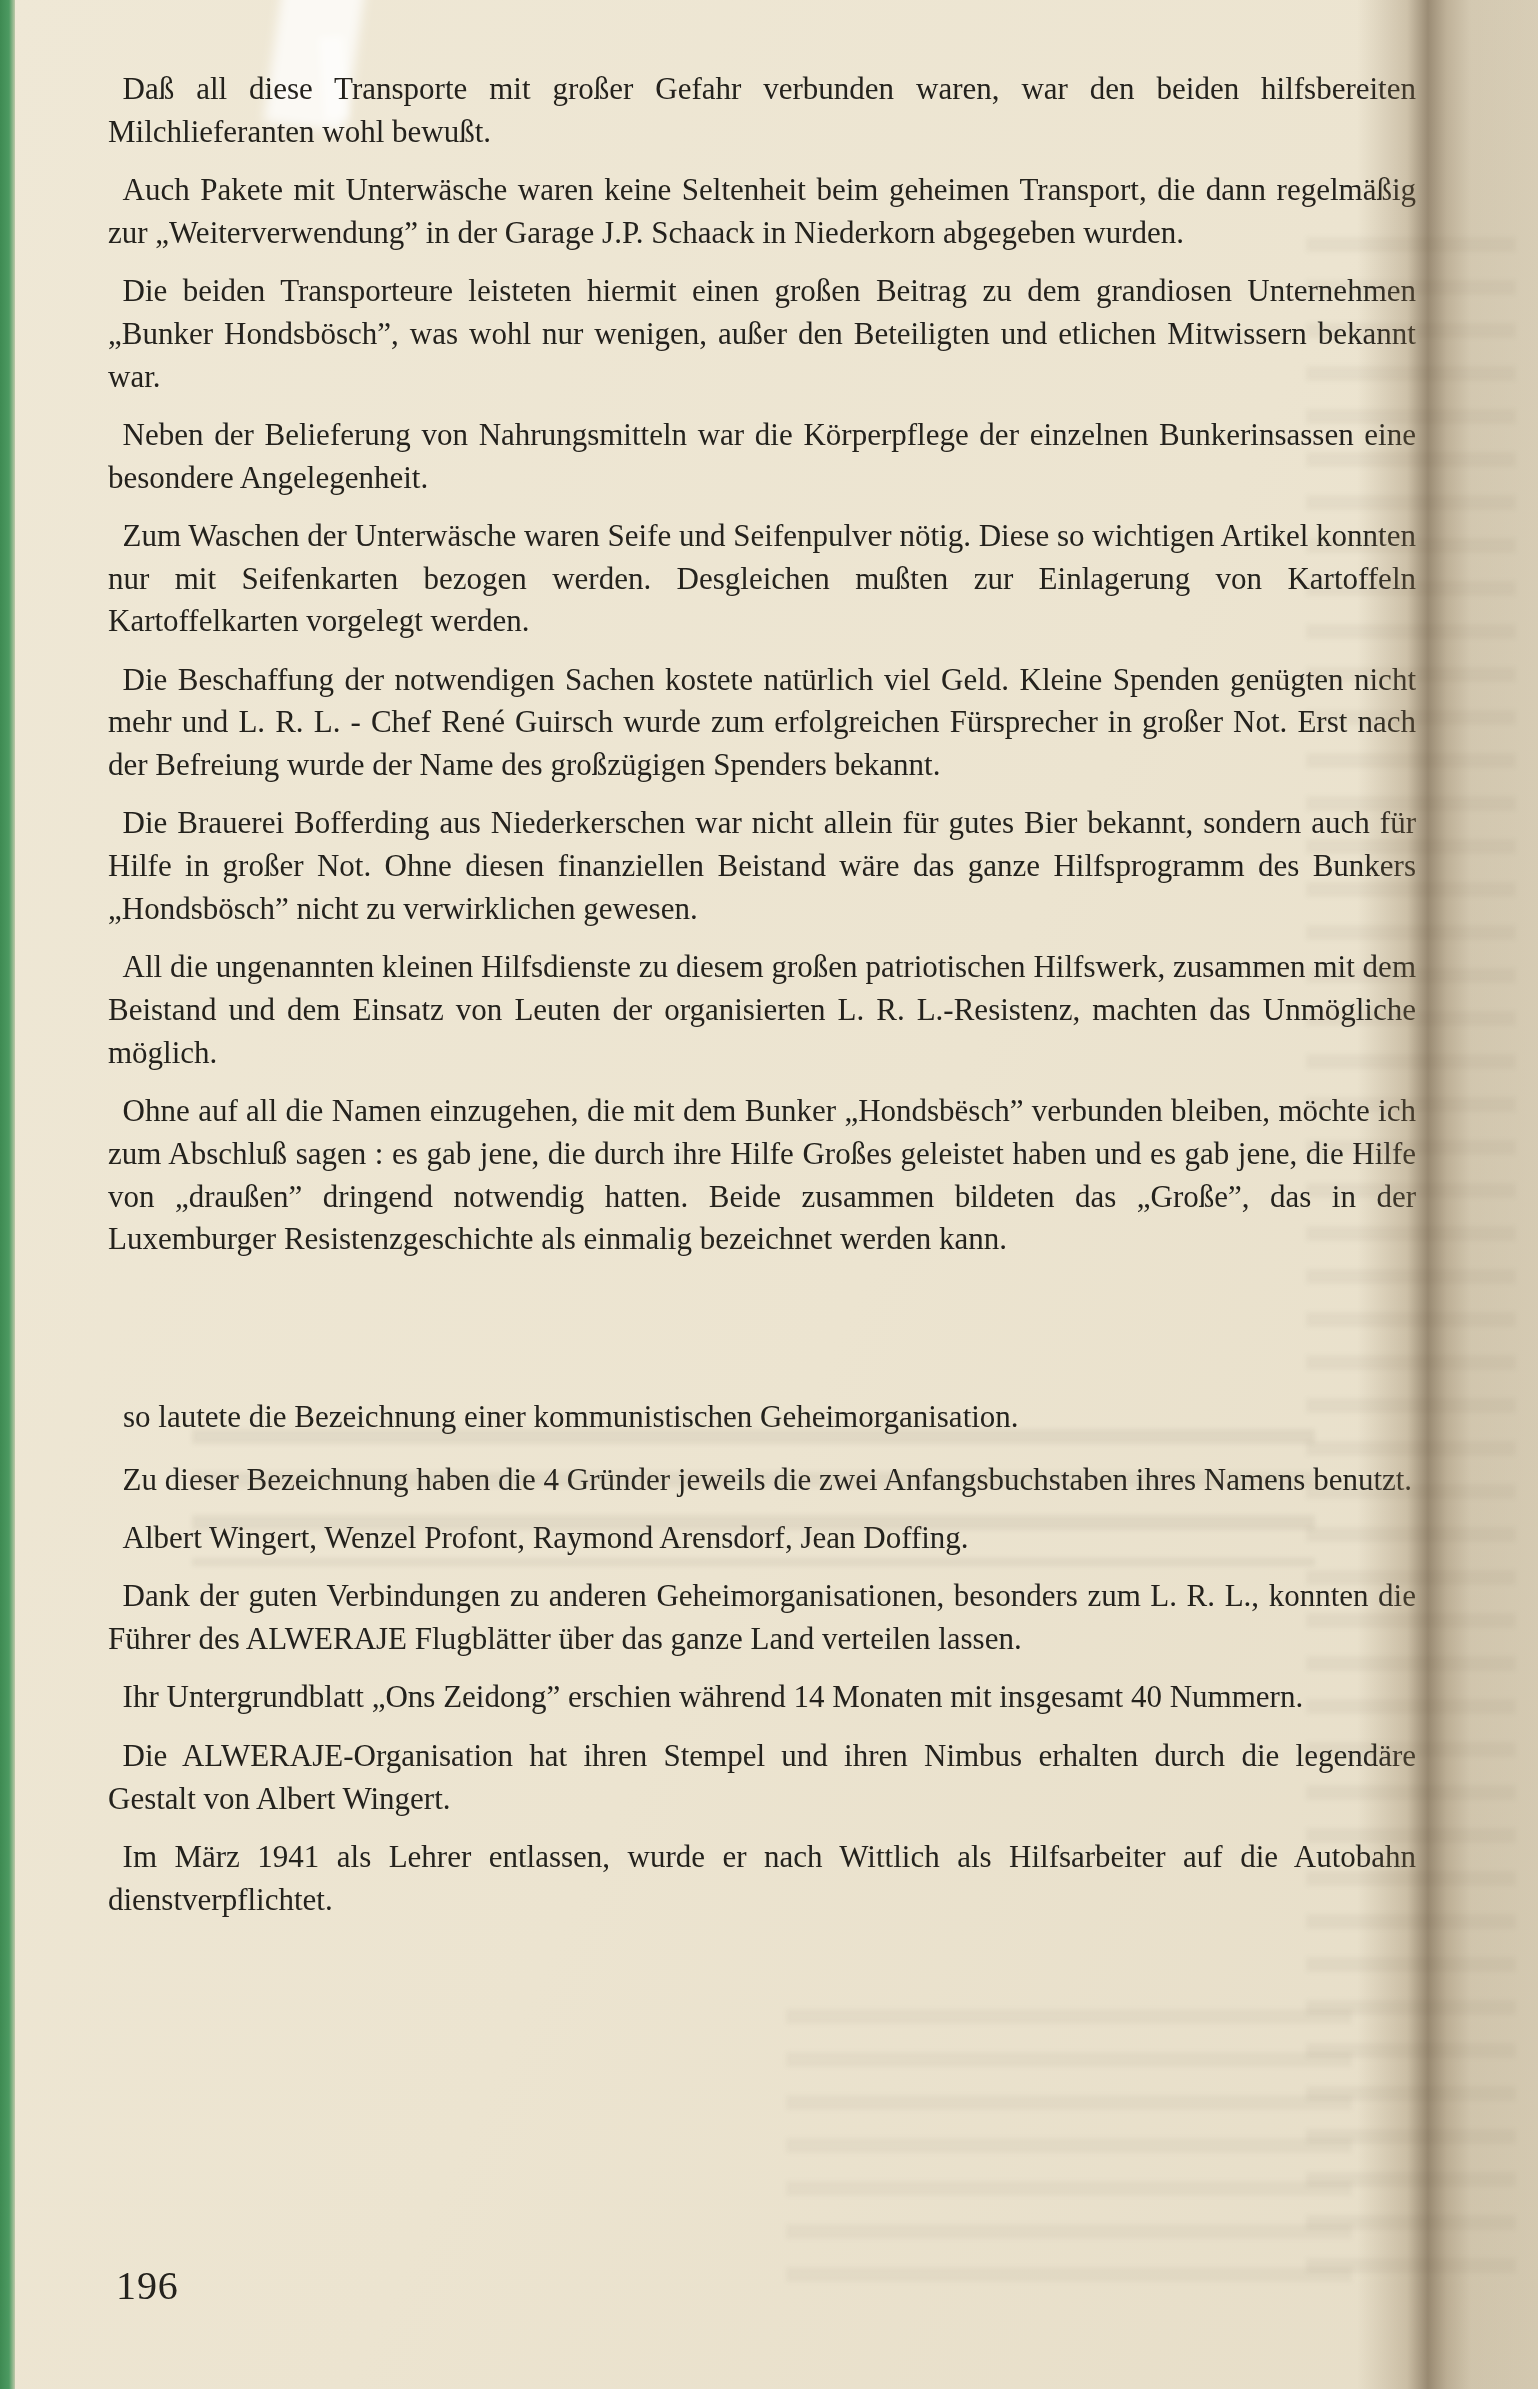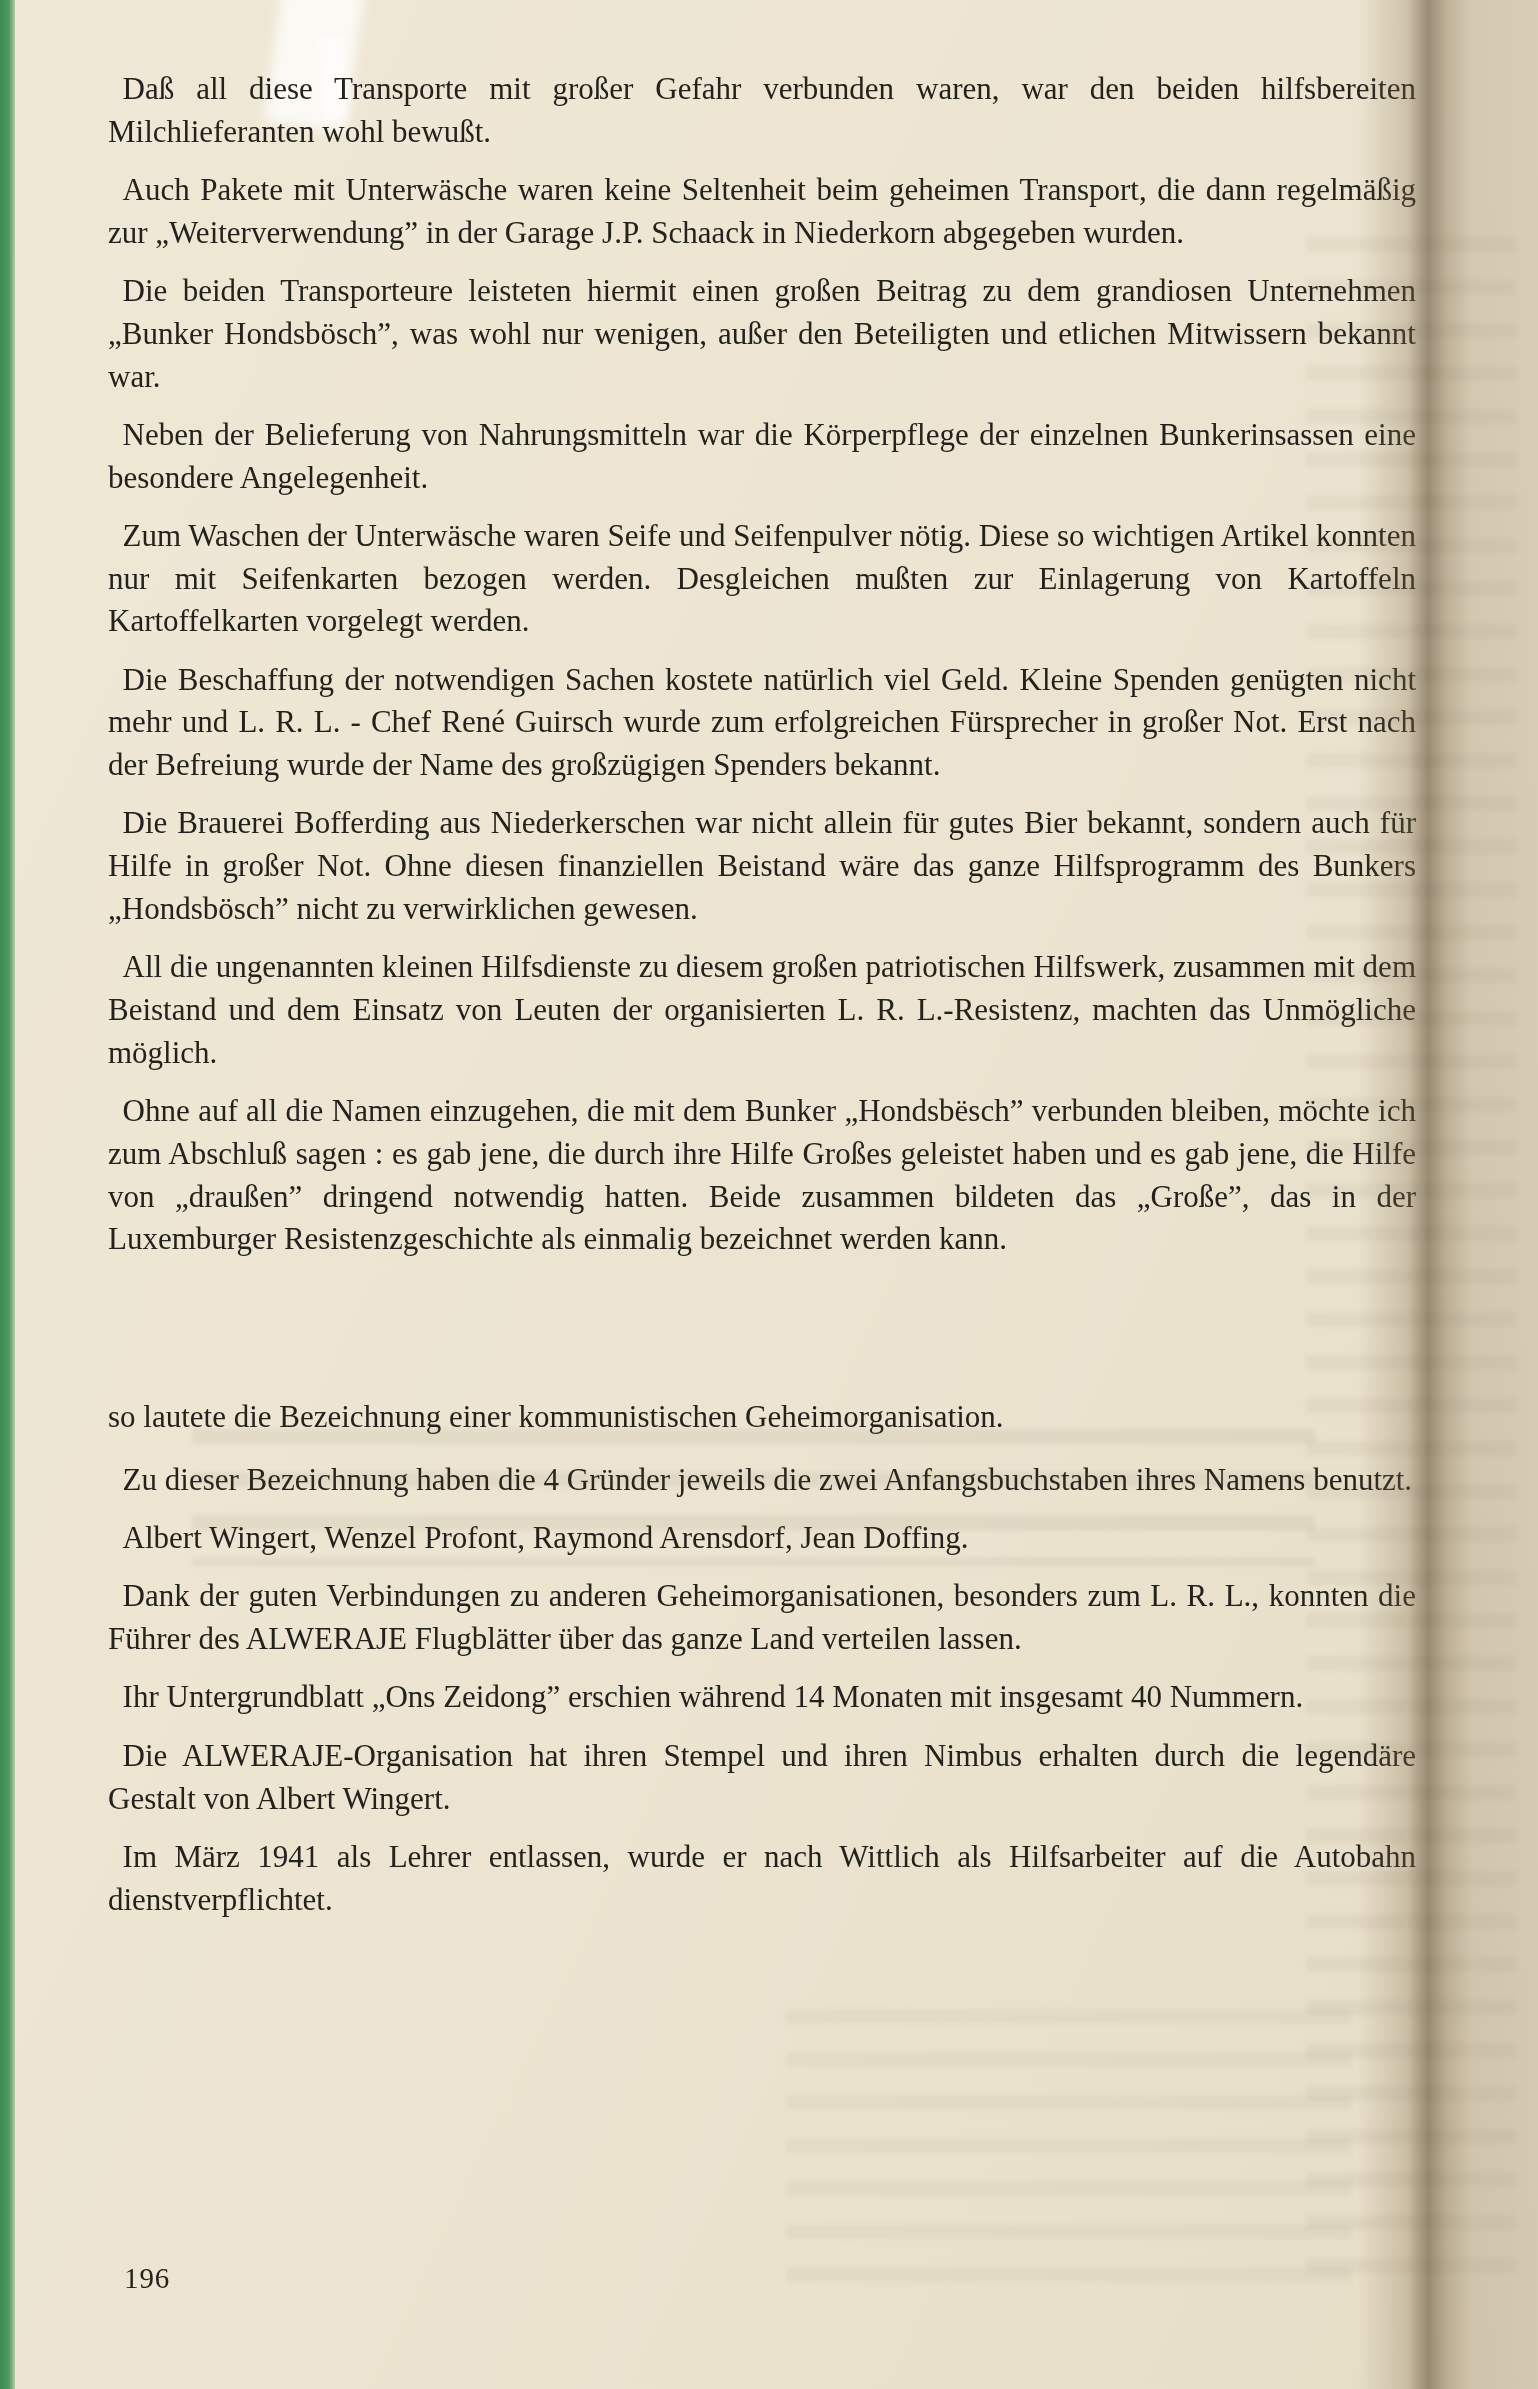--- a/index.html
+++ b/index.html
@@ -88,25 +88,26 @@
   p.org-heading {
     font-weight: bold;
     font-size: 33px;
     text-indent: 0;
     margin-bottom: 5.5px;
     letter-spacing: 0.5px;
   }
   p.org-subline {
     text-indent: 0;
     margin-bottom: 20px;
+    margin-left: 15px;
   }
   .page-number {
     position: absolute;
-    left: 124px; top: 2262px;
-    font-size: 29px;
+    left: 116px; top: 2262px;
+    font-size: 40px;
     letter-spacing: 0.9px;
   }
 </style>
 </head>
 <body>
 
 <div class="page">
 
   <div class="edge-strip"></div>
   <div class="scan-artifact"></div>

